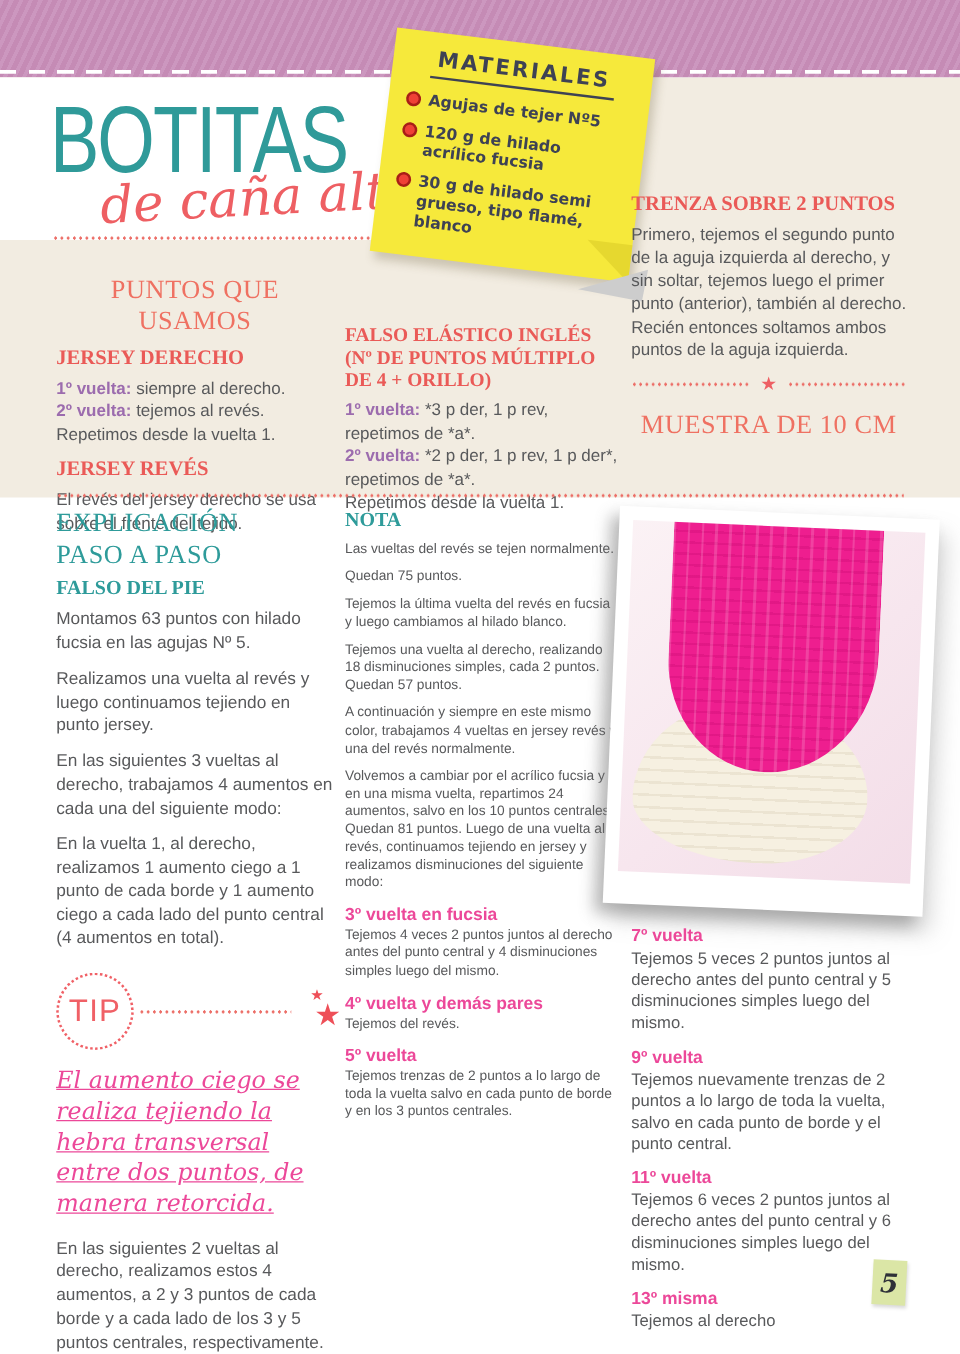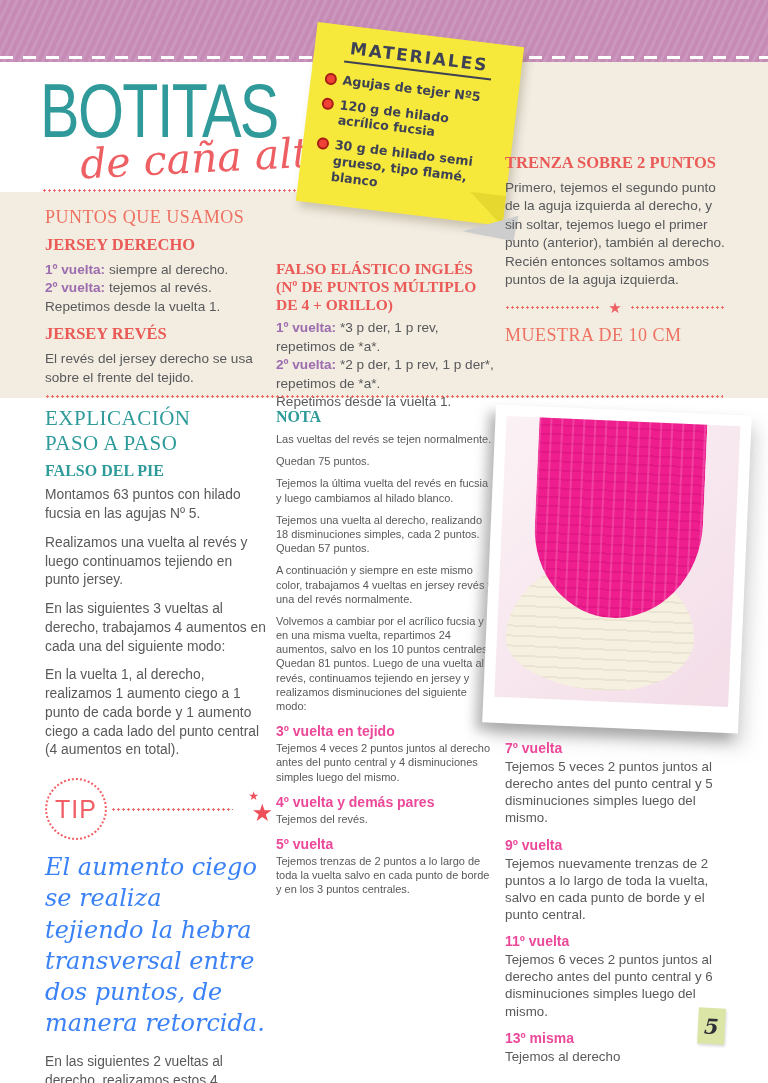--- a/index.html
+++ b/index.html
@@ -42,22 +42,22 @@
         font-family:"DejaVu Sans",sans-serif;}
   .note-list{list-style:none;margin:0;padding:0;font-size:12.6px;font-weight:700;line-height:1.25;
         font-family:"DejaVu Sans",sans-serif;}
   .note-list li{position:relative;padding-left:18px;margin-bottom:9px;}
   .bullet{position:absolute;left:0;top:2px;width:8px;height:8px;border-radius:50%;
         background:#ef4136;border:2px solid #a81e17;box-sizing:content-box;}
 
   
   .col{position:absolute;}
   .col p{margin:0 0 9px 0;font-size:13.6px;line-height:1.36;}
-  .serif-head{font-family:"Liberation Serif",serif;color:#ef7162;font-size:18px;
-        letter-spacing:.5px;margin:0 0 8px 0;font-weight:400;}
+  .serif-head{font-family:"Liberation Serif",serif;color:#ef7162;font-size:21px;
+        letter-spacing:.5px;margin:12px 0 8px 0;font-weight:400;text-align:center;}
   .sub-head{font-family:"Liberation Serif",serif;color:#ea5a57;font-weight:700;
         font-size:16.5px;margin:4px 0 6px 0;line-height:1.15;}
   .teal-head{font-family:"Liberation Serif",serif;color:#2e9b9a;font-size:21px;
         line-height:1.2;letter-spacing:.5px;margin:0;font-weight:400;}
   .teal-sub{font-family:"Liberation Serif",serif;color:#2e9b9a;font-weight:700;
         font-size:16px;margin:6px 0 6px 0;}
   .lbl{color:#9c6cae;font-weight:700;}
   .red-head{color:#ec4899;font-weight:700;font-size:14px;margin:10px 0 2px 0;}
   .step p{margin:0 0 2px 0;}
 
@@ -81,21 +81,21 @@
   
   .tip-row{display:flex;align-items:center;margin:16px 0 10px 0;height:66px;}
   .tip-circle{width:58px;height:58px;border:2px dotted #f06066;border-radius:50%;
       display:flex;align-items:center;justify-content:center;color:#f06066;
       font-size:25px;font-weight:300;letter-spacing:1px;flex:none;}
   .tip-line{flex:1;margin:0 4px;}
   .tip-stars{position:relative;width:30px;height:40px;flex:none;}
   .tip-star-small{position:absolute;top:0;right:8px;font-size:12px;color:#ee4f58;}
   .tip-star-big{position:absolute;bottom:2px;right:-6px;font-size:24px;color:#ee4f58;}
   .tip-text{font-family:"DejaVu Serif","Liberation Serif",serif;font-style:italic;
-      color:#3b82f6;font-size:24px;line-height:1.3;margin:2px 0 14px 0;}
+      color:#ec4899;font-size:19px;line-height:1.3;margin:2px 0 14px 0;text-decoration:underline;}
 
   
   .photo-card{position:absolute;top:410px;left:489px;width:256px;height:318px;background:#ffffff;
       transform:rotate(2.5deg);box-shadow:-7px 8px 12px rgba(110,110,110,.45),6px 12px 18px rgba(140,140,140,.35);
       padding:11px 11px 26px 11px;box-sizing:border-box;}
   .photo{position:relative;width:100%;height:100%;overflow:hidden;
       background:linear-gradient(135deg,#fbf2f5 0%,#f7e6ee 55%,#f3dde8 100%);}
   .bootie-white{position:absolute;left:4%;right:16%;top:50%;bottom:4%;background:#f6f0e1;
       border-radius:48% 52% 46% 54% / 62% 58% 42% 38%;
       background-image:repeating-linear-gradient(0deg,rgba(160,140,100,.12) 0 2px,rgba(0,0,0,0) 2px 10px);}
@@ -198,21 +198,21 @@
 
   <div class="col col-nota">
     <h3 class="teal-sub" style="margin-top:0">NOTA</h3>
     <p>Las vueltas del revés se tejen normalmente.</p>
     <p>Quedan 75 puntos.</p>
     <p>Tejemos la última vuelta del revés en fucsia y luego cambiamos al hilado blanco.</p>
     <p>Tejemos una vuelta al derecho, realizando 18 disminuciones simples, cada 2 puntos. Quedan 57 puntos.</p>
     <p>A continuación y siempre en este mismo color, trabajamos 4 vueltas en jersey revés y una del revés normalmente.</p>
     <p>Volvemos a cambiar por el acrílico fucsia y en una misma vuelta, repartimos 24 aumentos, salvo en los 10 puntos centrales. Quedan 81 puntos. Luego de una vuelta al revés, continuamos tejiendo en jersey y realizamos disminuciones del siguiente modo:</p>
     <div class="step">
-      <div class="red-head">3º vuelta en tejido</div>
+      <div class="red-head">3º vuelta en fucsia</div>
       <p>Tejemos 4 veces 2 puntos juntos al derecho antes del punto central y 4 disminuciones simples luego del mismo.</p>
     </div>
     <div class="step">
       <div class="red-head">4º vuelta y demás pares</div>
       <p>Tejemos del revés.</p>
     </div>
     <div class="step">
       <div class="red-head">5º vuelta</div>
       <p>Tejemos trenzas de 2 puntos a lo largo de toda la vuelta salvo en cada punto de borde y en los 3 puntos centrales.</p>
     </div>

